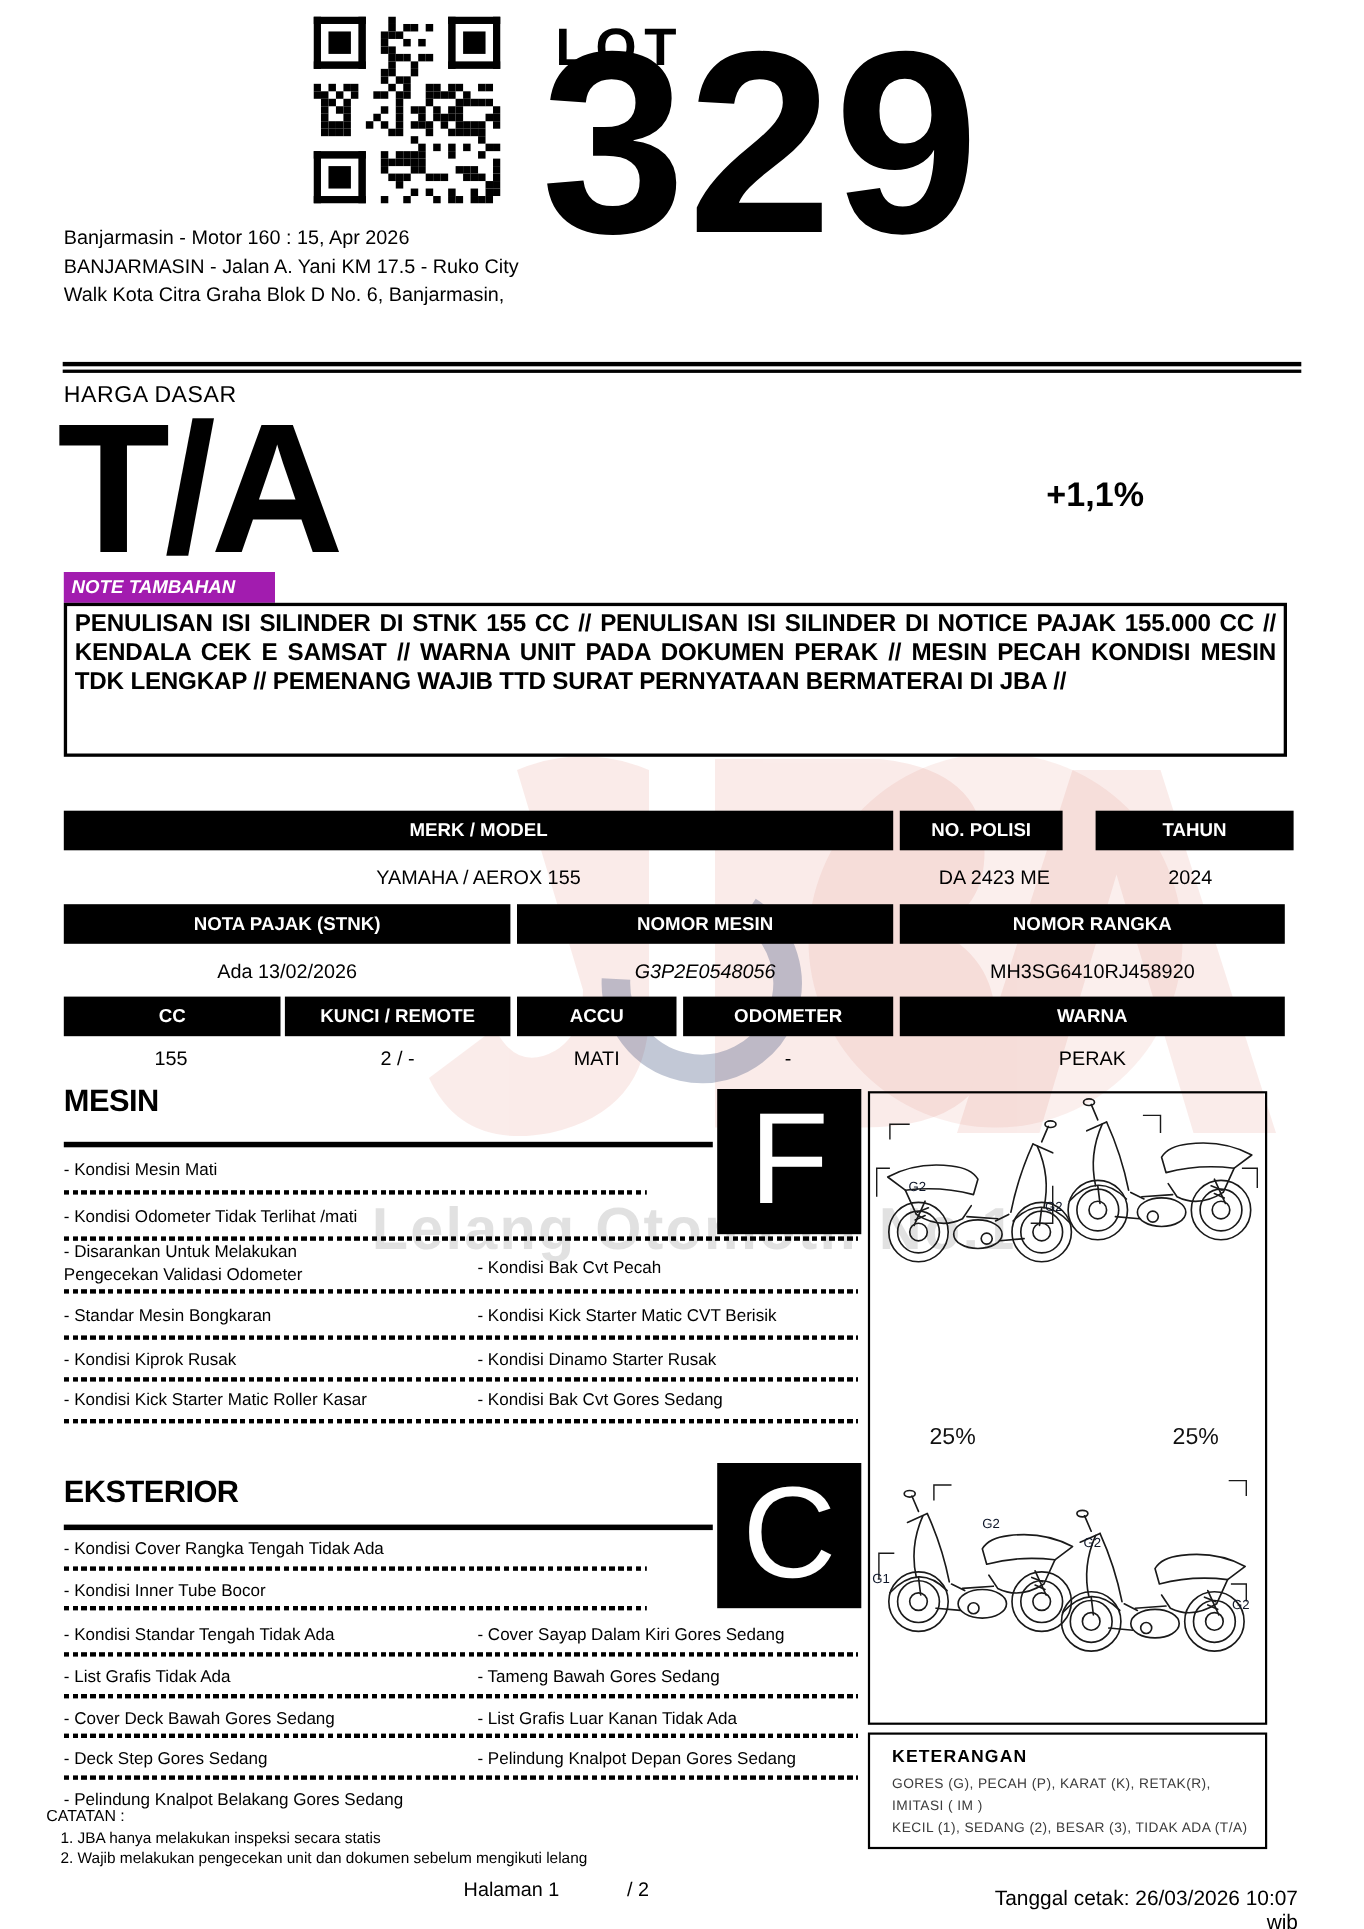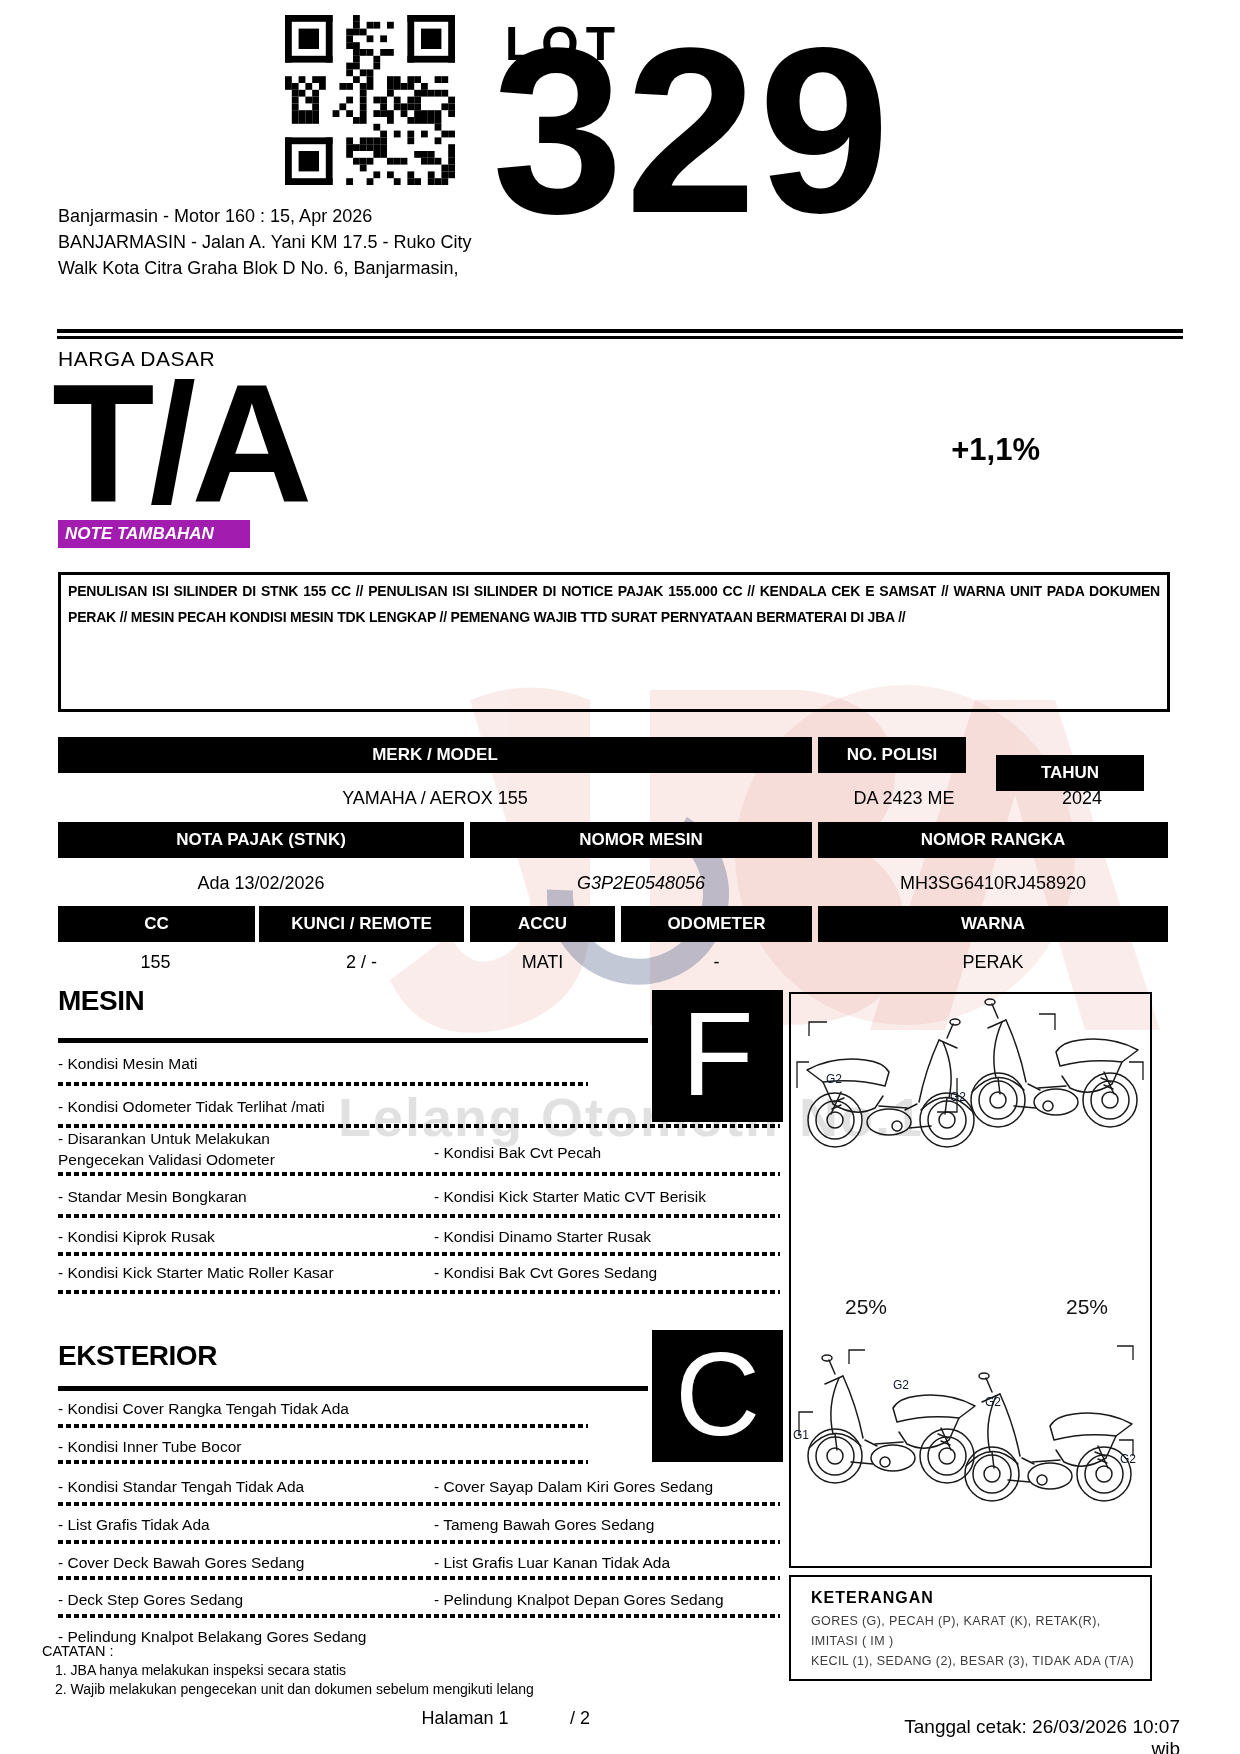--- a/index.html
+++ b/index.html
@@ -14,22 +14,22 @@
   .lot-label{position:absolute;left:505px;top:16px;font-size:48px;font-weight:bold;letter-spacing:7px;}
   .lot-number{position:absolute;left:492px;top:12px;font-size:236px;font-weight:bold;line-height:1;letter-spacing:2px;}
   .addr{position:absolute;left:58px;top:203px;font-size:18px;line-height:26px;}
   .double-rule{position:absolute;left:57px;top:329px;width:1126px;height:3px;
                border-top:4px solid #000;border-bottom:3px solid #000;}
   .harga-label{position:absolute;left:58px;top:347px;font-size:21px;letter-spacing:0.5px;}
   .harga-value{position:absolute;left:52px;top:360px;font-size:168px;font-weight:bold;line-height:1;letter-spacing:-5px;}
   .adj{position:absolute;left:880px;top:432px;width:160px;font-size:31px;font-weight:bold;text-align:right;}
   .note-bar{position:absolute;left:58px;top:520px;width:192px;height:28px;background:#a21caf;color:#fff;
             font-size:17px;font-weight:bold;line-height:28px;padding-left:7px;box-sizing:border-box;font-style:italic;}
-  .note-box{position:absolute;left:58px;top:572px;width:1112px;height:140px;border:3px solid #000;
-            box-sizing:border-box;padding:3px 7px;font-size:14px;font-weight:bold;line-height:26px;
+  .note-box{position:absolute;left:58px;top:548px;width:1112px;height:140px;border:3px solid #000;
+            box-sizing:border-box;padding:3px 7px;font-size:22px;font-weight:bold;line-height:26px;
             text-align:justify;letter-spacing:-0.2px;}
   
   .th{position:absolute;height:36px;background:#000;color:#fff;font-size:17px;font-weight:bold;
       text-align:center;line-height:36px;}
   .tv{position:absolute;height:24px;font-size:18px;text-align:center;line-height:24px;}
   
   .sec-title{position:absolute;left:58px;font-size:28px;font-weight:bold;letter-spacing:-0.5px;}
   .sec-rule{position:absolute;left:58px;width:590px;height:5px;background:#000;}
   .grade-box{position:absolute;left:652px;width:131px;height:132px;background:#000;color:#fff;
              text-align:center;font-size:118px;line-height:128px;font-weight:400;}
@@ -273,21 +273,21 @@
 
   <div class="harga-label">HARGA DASAR</div>
   <div class="harga-value">T/A</div>
   <div class="adj">+1,1%</div>
 
   <div class="note-bar">NOTE TAMBAHAN</div>
   <div class="note-box">PENULISAN ISI SILINDER DI STNK 155 CC // PENULISAN ISI SILINDER DI NOTICE PAJAK 155.000 CC // KENDALA CEK E SAMSAT // WARNA UNIT PADA DOKUMEN PERAK // MESIN PECAH KONDISI MESIN TDK LENGKAP // PEMENANG WAJIB TTD SURAT PERNYATAAN BERMATERAI DI JBA //</div>
 
   <div class="th" style="left:58px;top:737px;width:754px;">MERK / MODEL</div>
   <div class="th" style="left:818px;top:737px;width:148px;">NO. POLISI</div>
-  <div class="th" style="left:996px;top:737px;width:148px;margin-top:18px;">TAHUN</div>
+  <div class="th" style="left:996px;top:737px;width:180px;">TAHUN</div>
   <div class="tv" style="left:58px;top:786px;width:754px;">YAMAHA / AEROX 155</div>
   <div class="tv" style="left:818px;top:786px;width:172px;">DA 2423 ME</div>
   <div class="tv" style="left:996px;top:786px;width:172px;">2024</div>
 
   <div class="th" style="left:58px;top:822px;width:406px;">NOTA PAJAK (STNK)</div>
   <div class="th" style="left:470px;top:822px;width:342px;">NOMOR MESIN</div>
   <div class="th" style="left:818px;top:822px;width:350px;">NOMOR RANGKA</div>
   <div class="tv" style="left:58px;top:871px;width:406px;">Ada 13/02/2026</div>
   <div class="tv" style="left:470px;top:871px;width:342px;font-style:italic;">G3P2E0548056</div>
   <div class="tv" style="left:818px;top:871px;width:350px;">MH3SG6410RJ458920</div>

